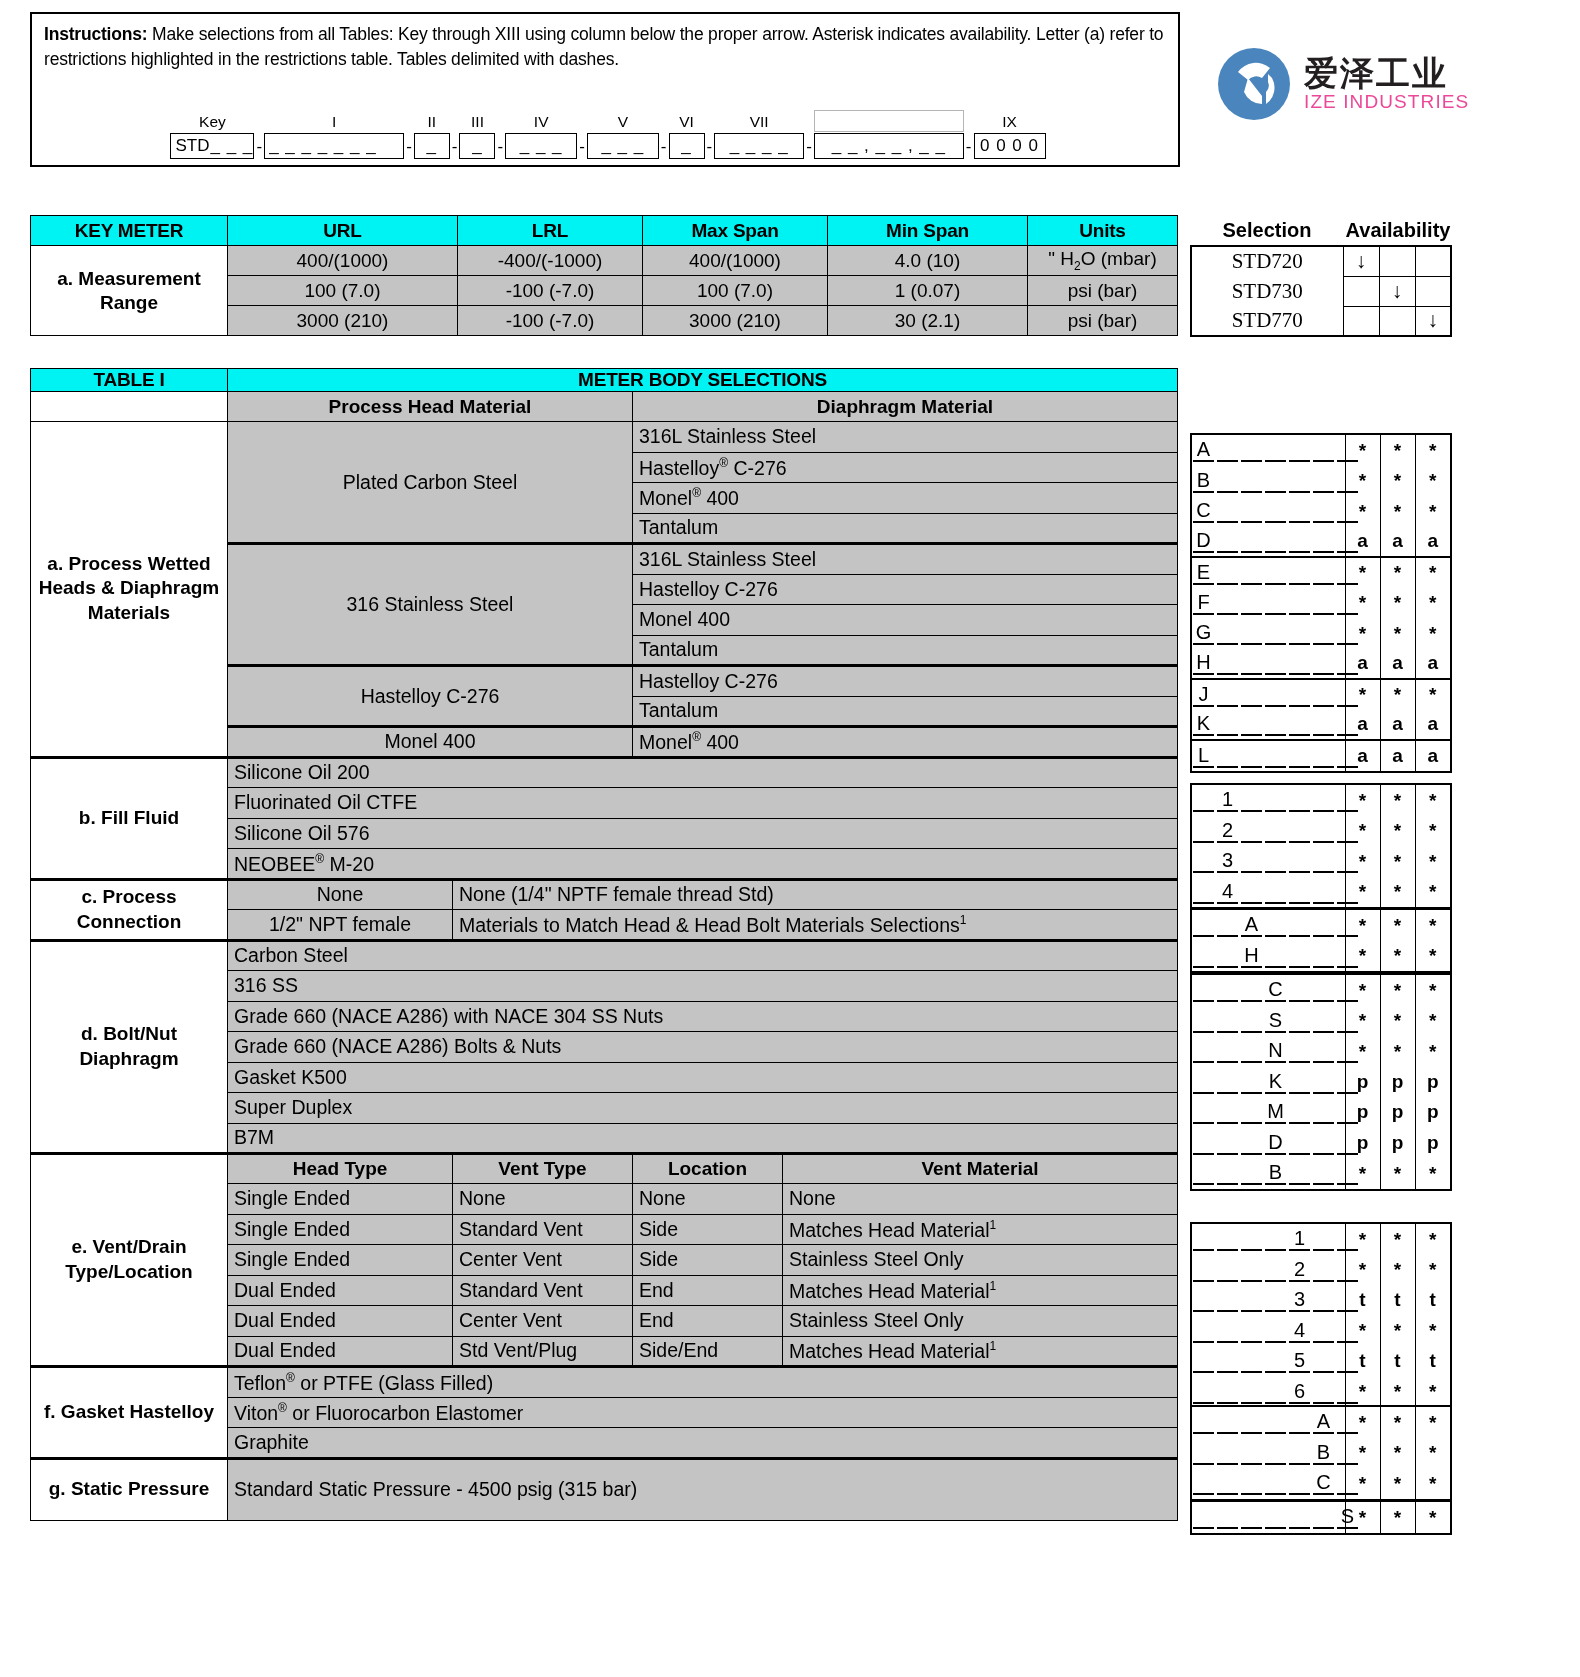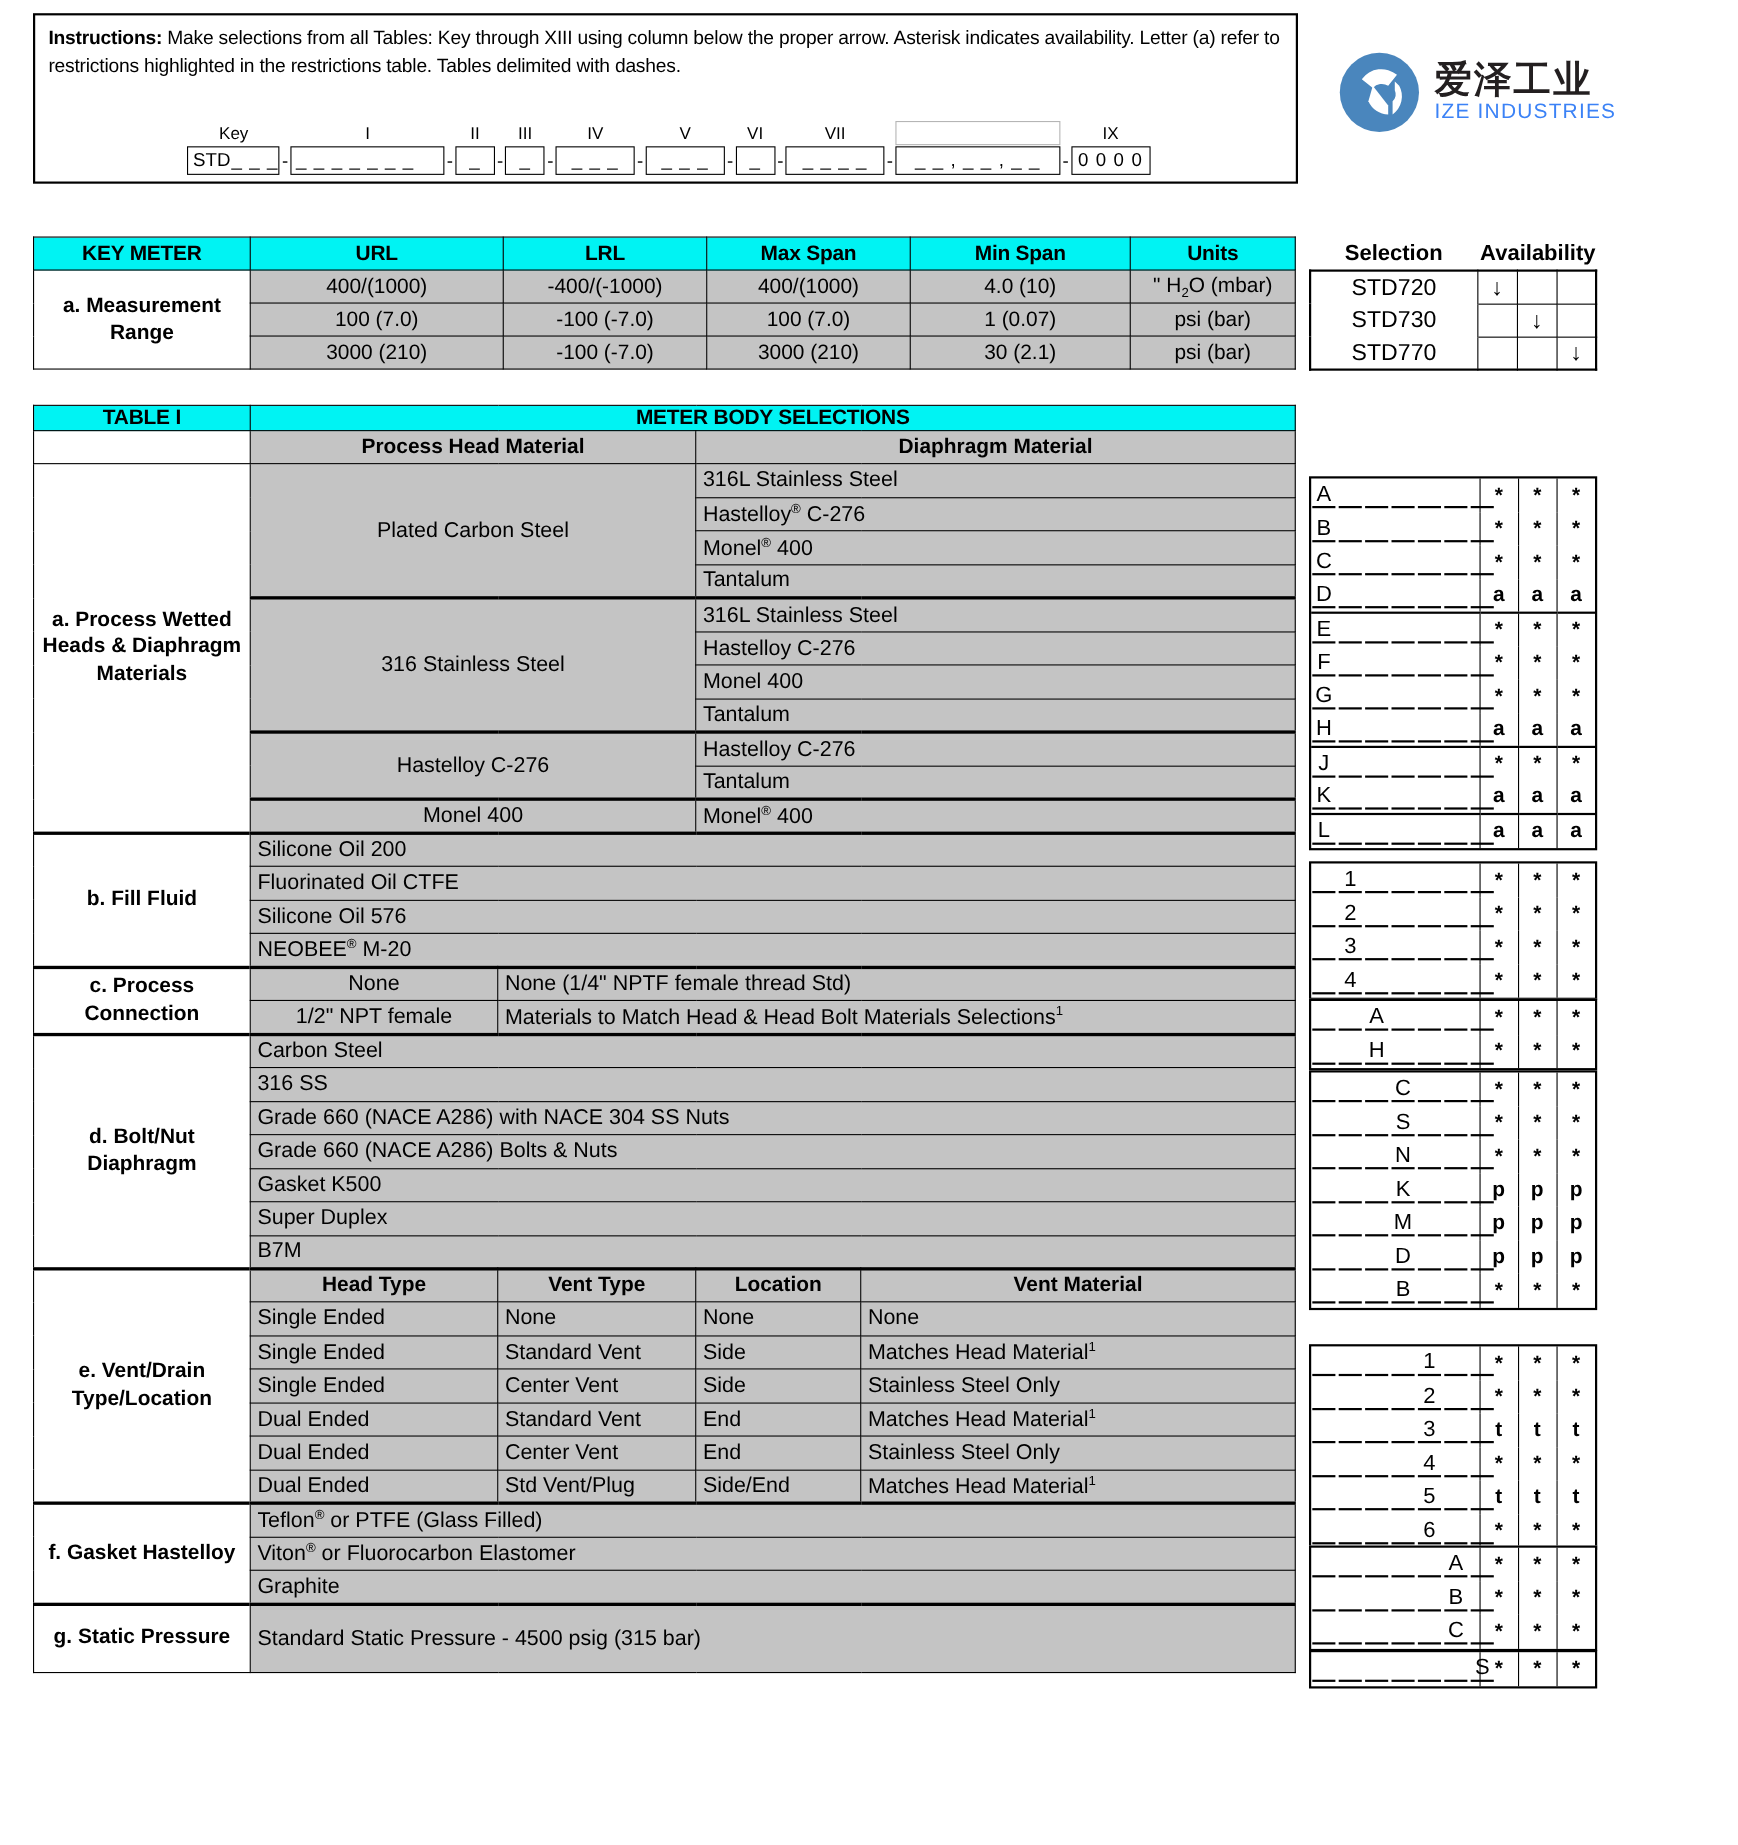--- a/index.html
+++ b/index.html
@@ -49,42 +49,42 @@
   .seg-box .pre { margin-right:1px; }
   .dashes { letter-spacing:1px; font-size:17px; }
   .sep { font-size:17px; padding:0 2px 2px 2px; align-self:flex-end; }
 
   
   .logo-wrap { position:absolute; left:1218px; top:48px; display:flex; align-items:center; gap:14px; }
   .logo-mark { width:72px; height:72px; border-radius:50%; background:#4a86bd; position:relative; }
   .logo-mark svg { position:absolute; left:0; top:0; }
   .logo-txt { display:flex; flex-direction:column; justify-content:center; }
   .logo-cn { font-size:34px; font-weight:bold; letter-spacing:2px; color:#231f20; line-height:1.08; }
-  .logo-en { font-size:19px; color:#3b82f6; letter-spacing:1.1px; line-height:1.15; }
+  .logo-en { font-size:19px; color:#ec4899; letter-spacing:1.1px; line-height:1.15; }
 
   
   .tbl { border-collapse:collapse; table-layout:fixed; }
   .tbl td, .tbl th { border:1.5px solid #000; padding:0; vertical-align:middle; }
   .cyan { background:#00f3f3; font-weight:bold; text-align:center; font-size:19.5px; letter-spacing:-0.2px; }
   .grey { background:#c4c4c4; }
   .white { background:#fff; }
   .ctr { text-align:center; }
 
   
   .key-tbl { position:absolute; left:30px; top:215px; width:1147px; }
   .key-tbl td { height:30px; font-size:19px; }
   .key-hdr td { height:30px; }
   .key-name { font-weight:bold; font-size:19px; text-align:center; line-height:1.25; }
 
   
   .sel-key { position:absolute; left:1190px; top:215px; width:262px; }
   .sel-key .hdrrow { font-weight:bold; font-size:20px; text-align:center; }
   .sel-key .hdrrow td { border:none; height:30px; }
   .selbox { border:2.2px solid #000; border-collapse:collapse; table-layout:fixed; width:262px; }
-  .selbox td { border:1.4px solid #000; height:30px; font-size:21px; text-align:center; }
+  .selbox td { border:1.4px solid #000; height:30px; font-size:21px; text-align:center;font-family:Liberation Serif, serif; }
   .selbox td.code { border-left:none; border-top:none; border-bottom:none; text-align:center; font-size:21px; }
   .selbox tr:first-child td { border-top:none; }
   .selbox tr:last-child td { border-bottom:none; }
   .selbox td.av { width:36px; font-weight:bold; }
   .arrow { font-size:21px; line-height:1; }
 
   
   .t1 { position:absolute; left:30px; top:368px; width:1147px; }
   .t1 td { font-size:19px; }
   .t1 .secname { font-weight:bold; text-align:center; line-height:1.3; font-size:19px; background:#fff; }

